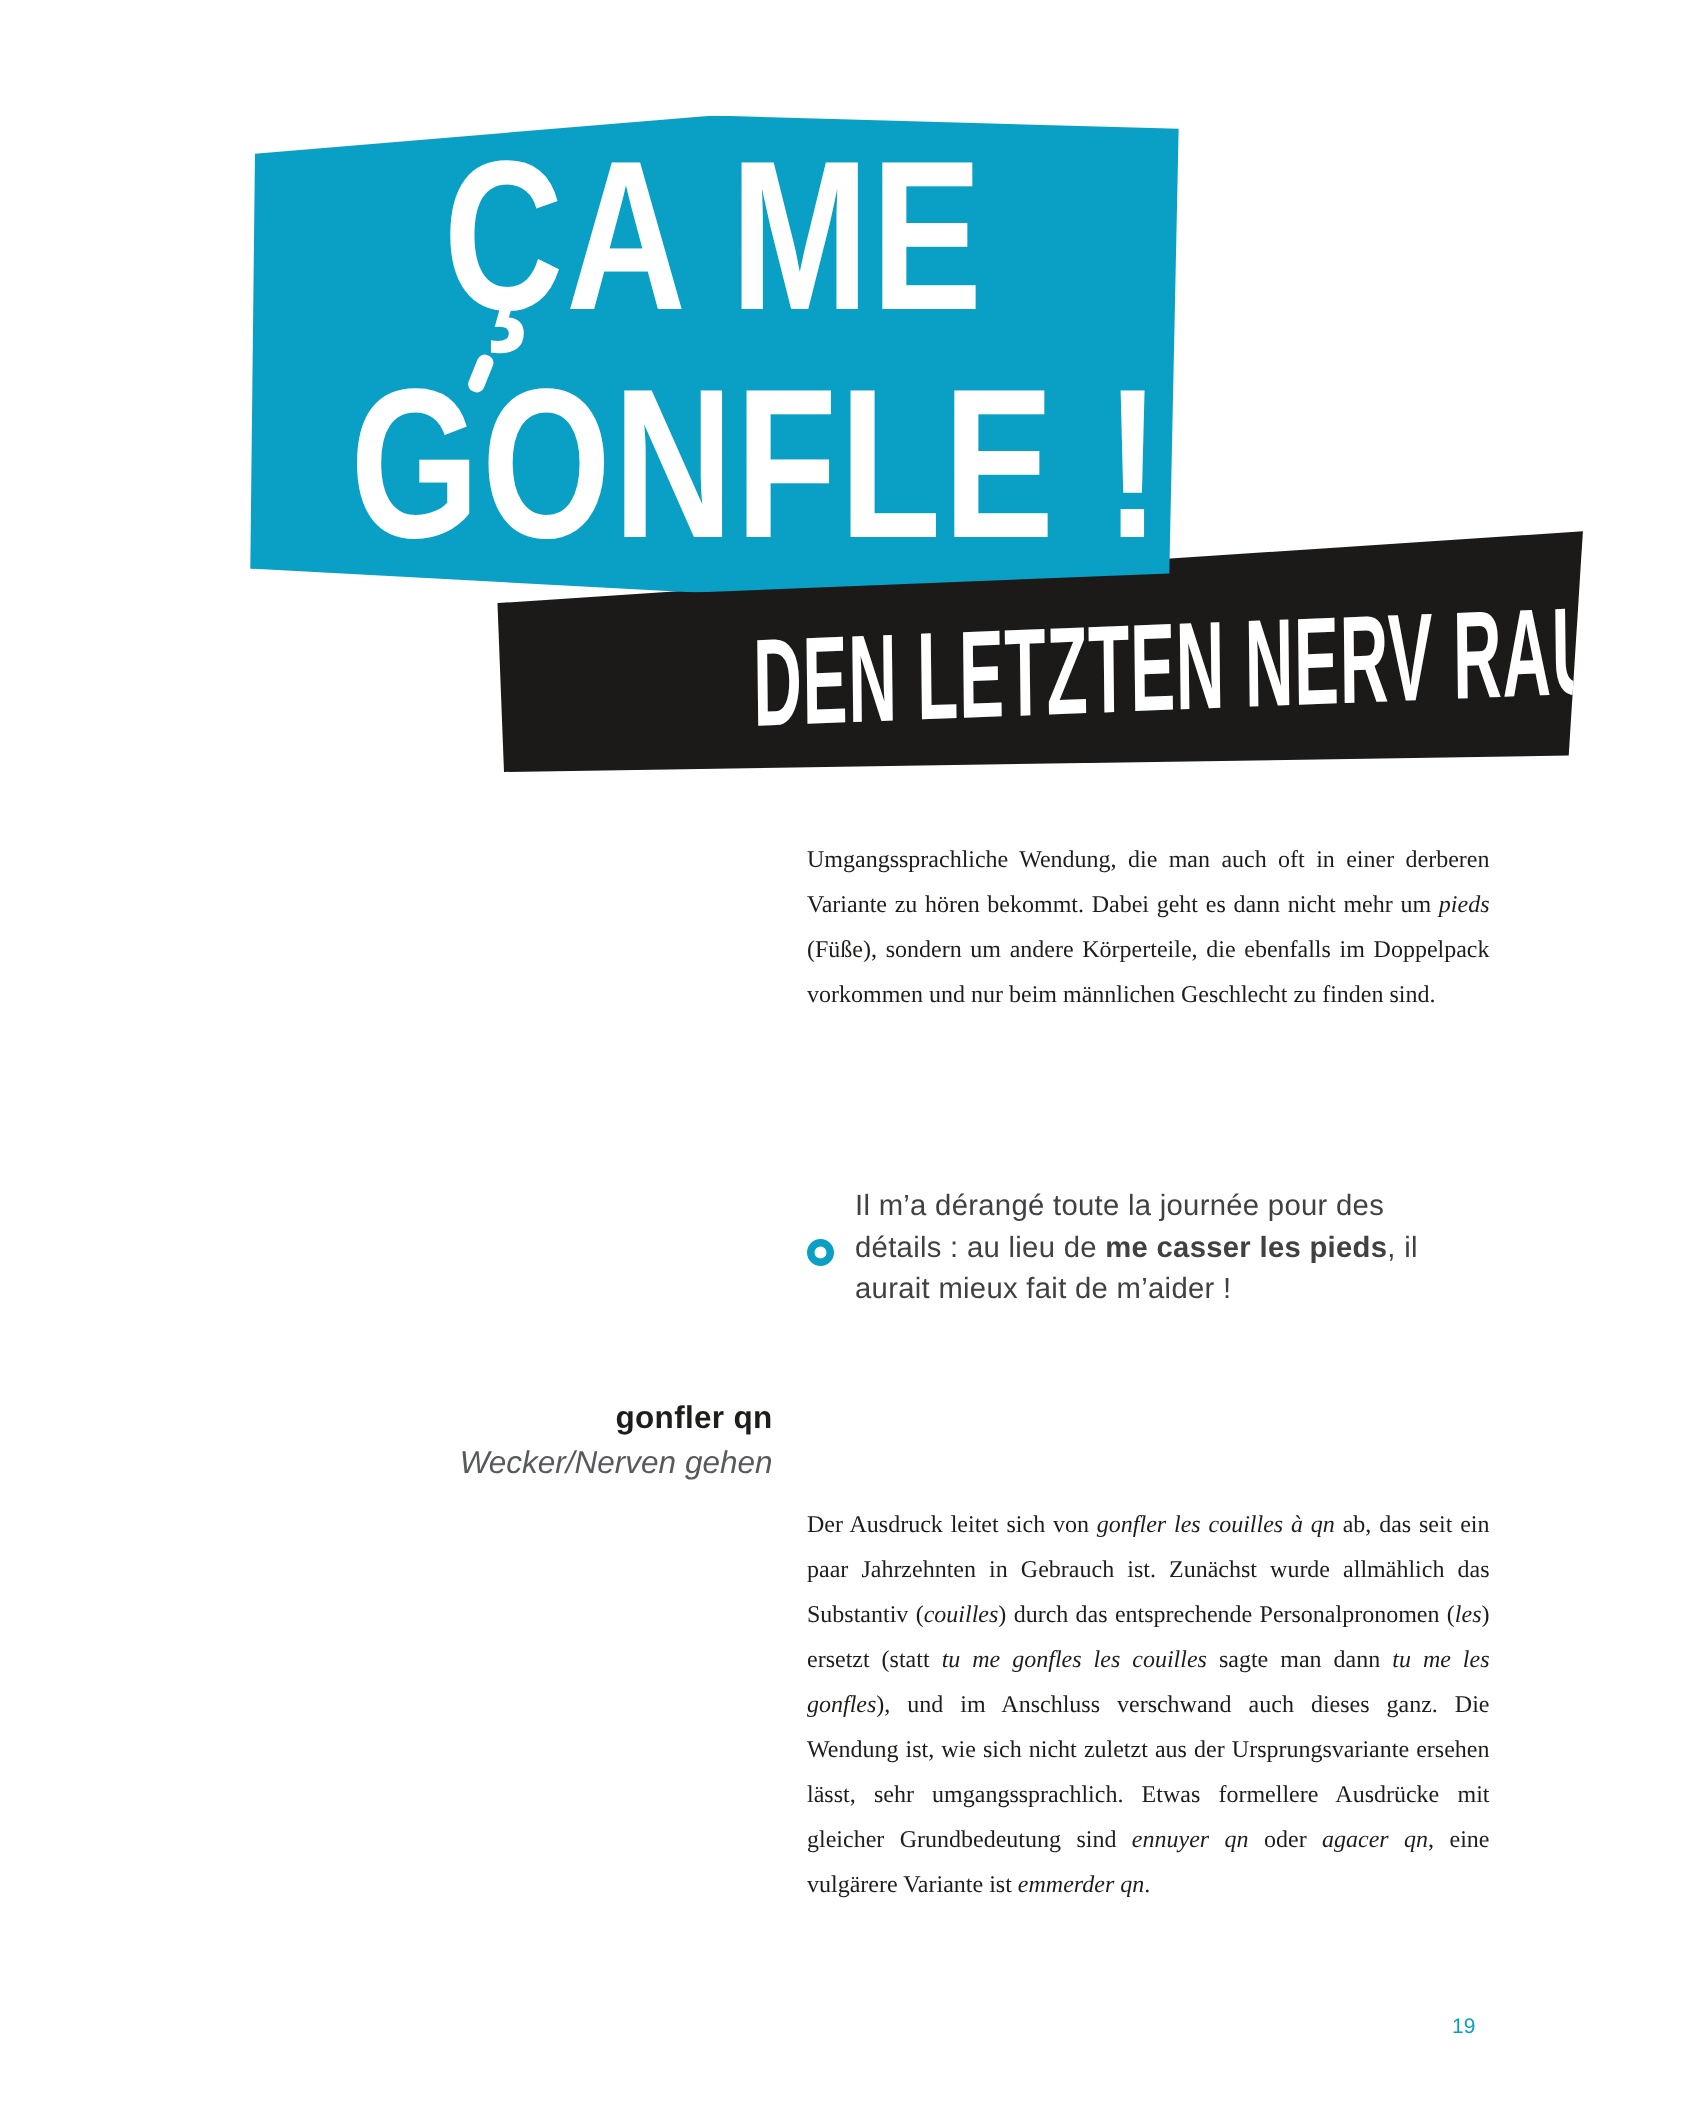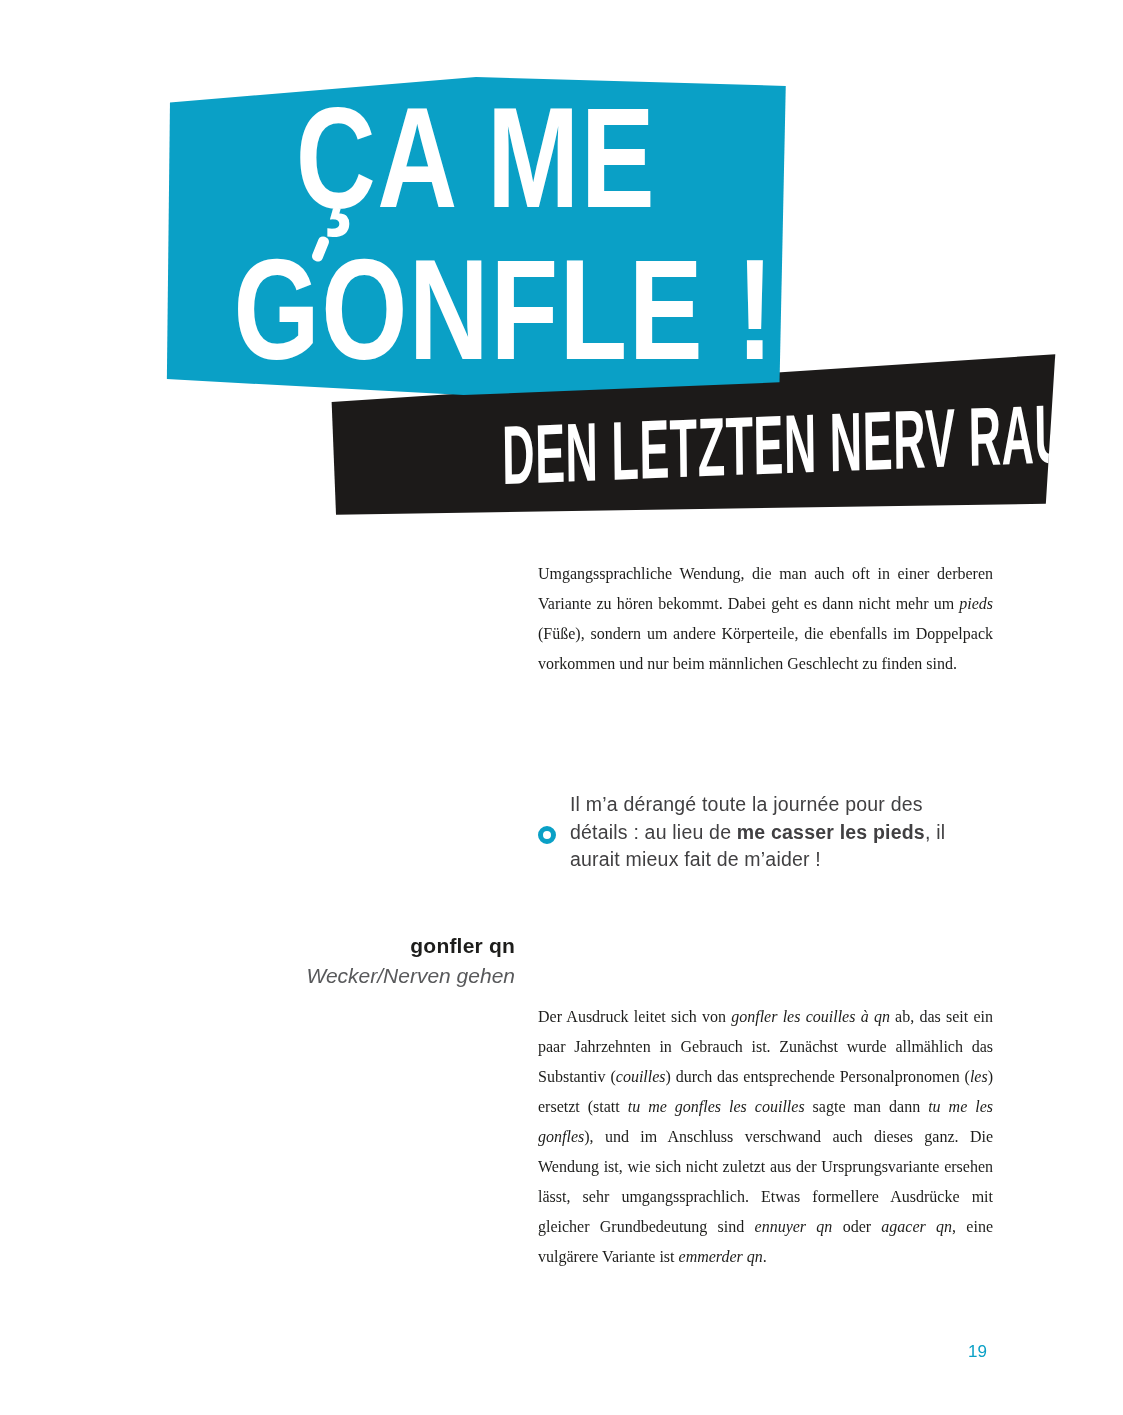--- a/index.html
+++ b/index.html
@@ -108,21 +108,21 @@
   }
   .example-text{
     margin:0;
     font-size:19.5px;line-height:27.5px;
     color:var(--example-ink);
     letter-spacing:0.2px;
   }
 
   .page-number{
     position:absolute;left:968px;top:1342px;
-    font-size:17px;
+    font-size:14px;
     color:var(--teal);
   }
 </style>
 </head>
 <body>
 
 <div class="page">
 
   <div class="black-banner">
     <div class="subtitle">DEN LETZTEN NERV RAUBEN</div>

